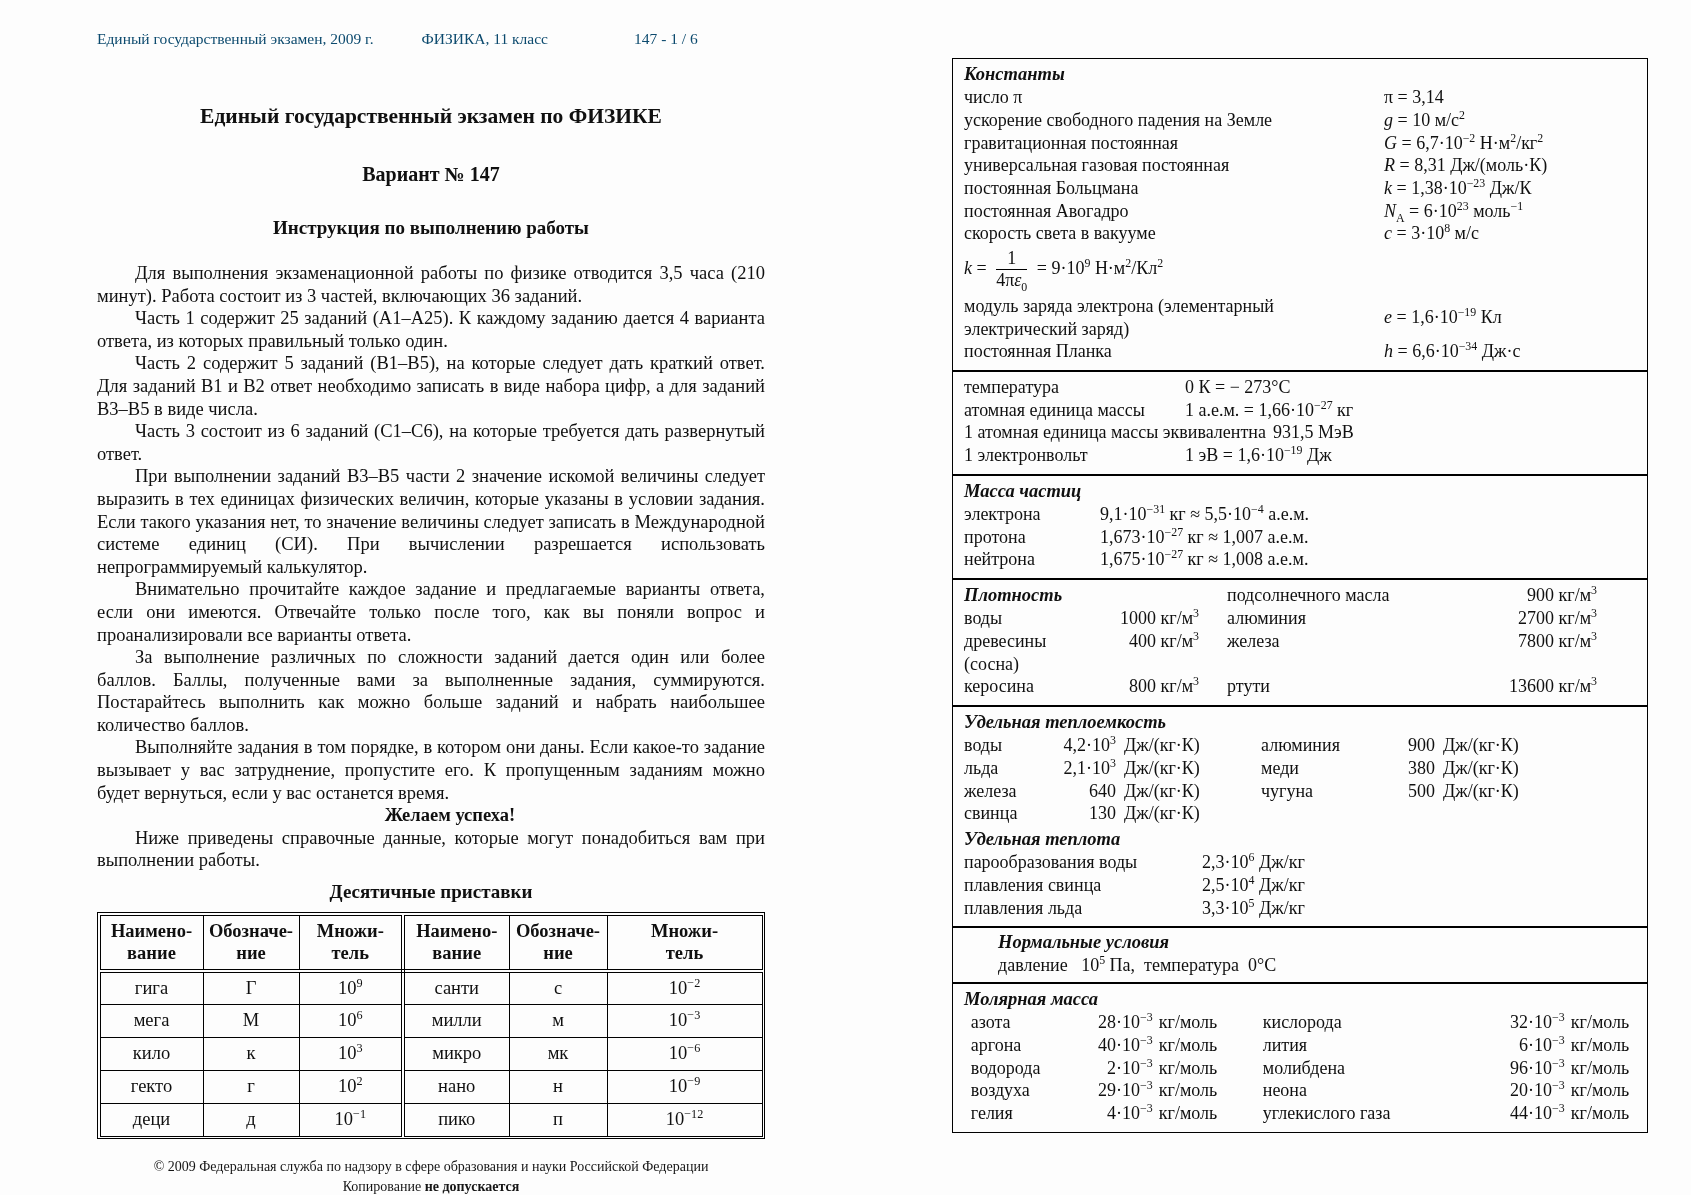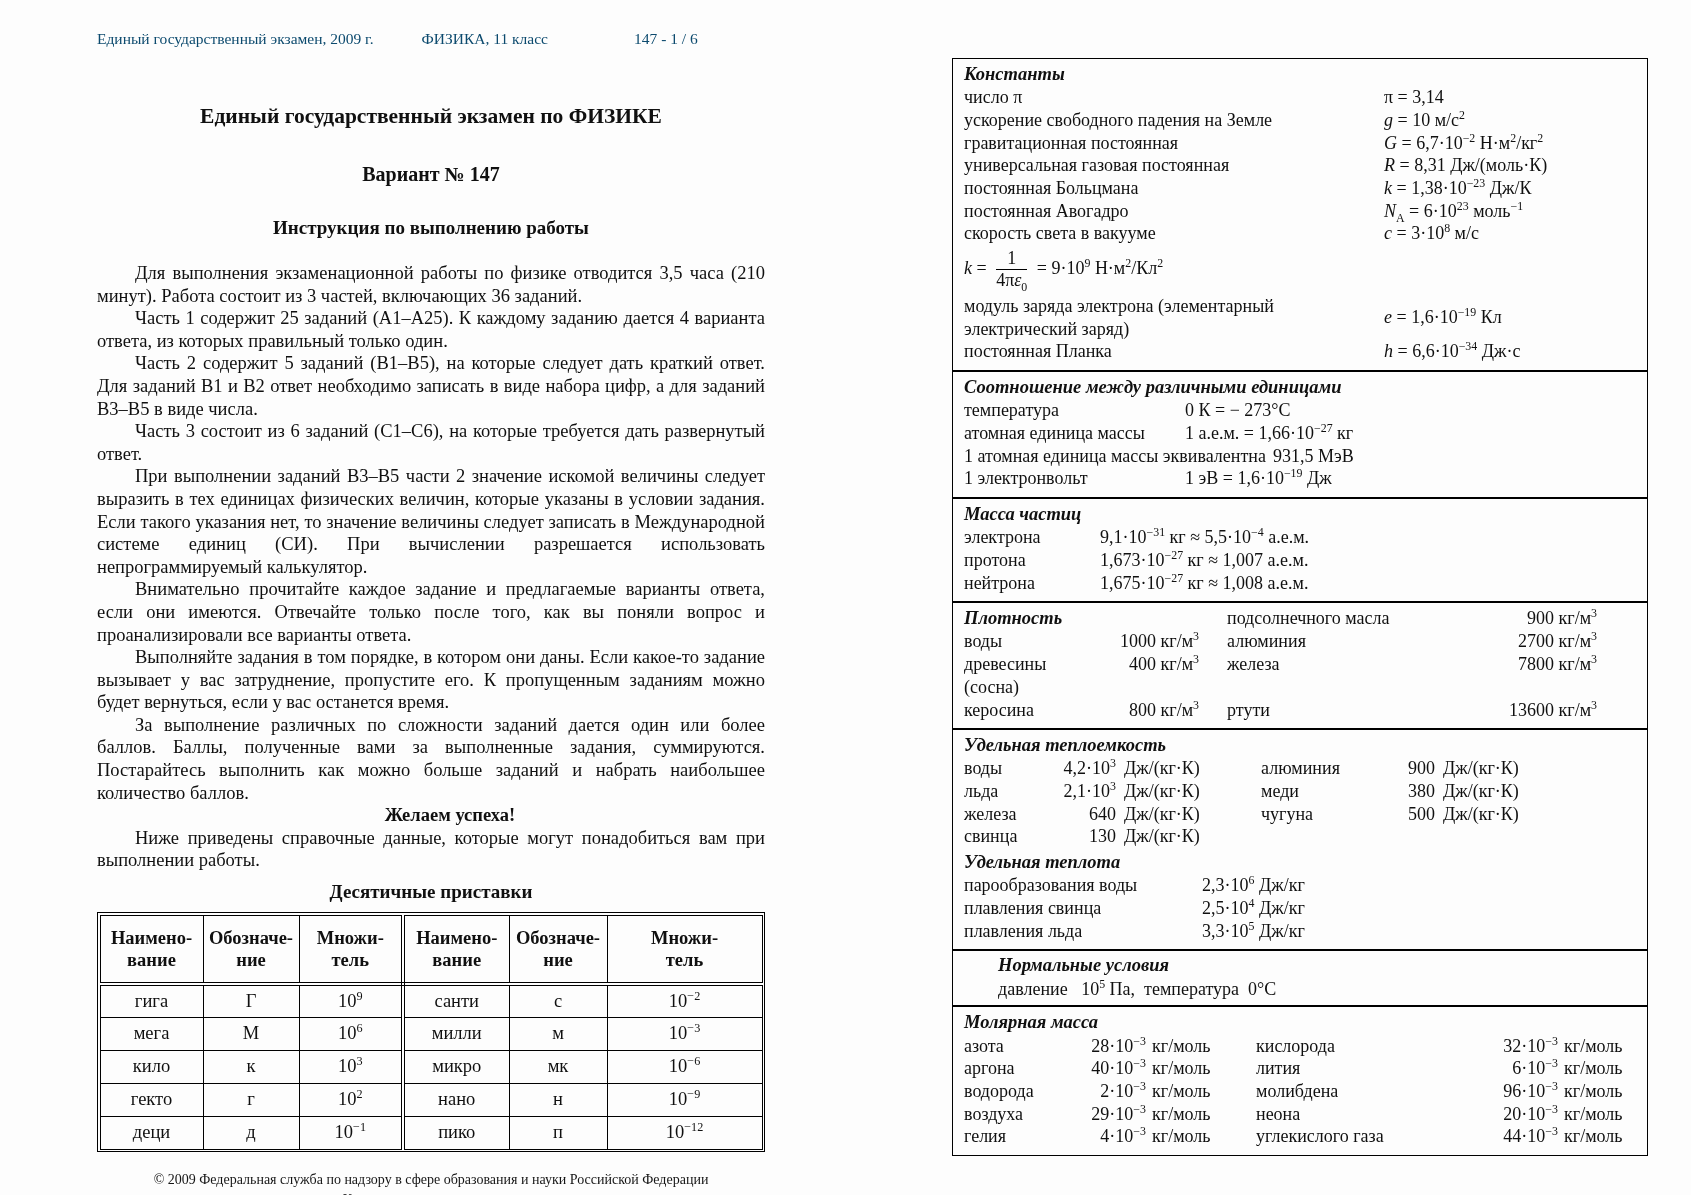--- a/index.html
+++ b/index.html
@@ -26,21 +26,21 @@
   .paras p { margin:0; text-indent:38px; }
   .wish { text-align:center; font-weight:bold; font-size:18.5px; line-height:22.6px; margin:0; }
   .closing { text-indent:46px; }
   .tbl-title { text-align:center; font-weight:bold; font-size:19px; margin-top:9px; }
   .ptable-wrap { border:1.5px solid #000; margin-top:9px; padding:1.5px; }
   .ptable { width:100%; border-collapse:collapse; }
   .ptable th, .ptable td {
     border:1.5px solid #000; text-align:center; vertical-align:middle;
     font-size:18.5px; padding:2px 4px; height:33px;
   }
-  .ptable th { font-weight:bold; white-space:pre-line; height:69px; border-bottom:4px double #000; line-height:1.2; }
+  .ptable th { font-weight:bold; white-space:pre-line; height:56px; border-bottom:4px double #000; line-height:1.2; }
   .ptable th:nth-child(3), .ptable td:nth-child(3) { border-right:4px double #000; }
   .ptable col.c1 { width:103px; } .ptable col.c2 { width:96px; } .ptable col.c3 { width:104px; }
   .ptable col.c4 { width:106px; } .ptable col.c5 { width:98px; }
   .lp-footer { margin-top:18px; text-align:center; font-size:14px; line-height:1.45; color:#151515; }
   .lp-footer b { font-weight:bold; }
 
   
   .right-page { position:absolute; left:952px; top:58px; width:696px; }
   .box {
     border:1.8px solid #000; padding:4px 11px 7px; 
@@ -77,21 +77,21 @@
   .h-n2 { width:44px;  flex:none; text-align:right; }
   .h-u2 { padding-left:8px; }
 
   .latent-h { margin-top:3px; }
   .lrow { display:flex; }
   .llabel { width:238px; flex:none; }
 
   .normal-box { display:flex; align-items:baseline; padding-top:3px; padding-bottom:5px;flex-direction:column; }
   .normal-val { margin-left:34px; }
 
-  .morow { display:flex; }
+  .morow { display:flex;justify-content:center; }
   .mo-l1 { width:100px; flex:none; }
   .mo-n1 { width:82px;  flex:none; text-align:right; }
   .mo-u1 { width:86px;  flex:none; padding-left:6px; }
   .mo-l2 { width:212px; flex:none; margin-left:24px; }
   .mo-n2 { width:90px;  flex:none; text-align:right; }
   .mo-u2 { padding-left:6px; }
 </style>
 </head>
 <body>
 
@@ -108,22 +108,22 @@
     <div class="variant">Вариант № 147</div>
     <div class="instr-title">Инструкция по выполнению работы</div>
 
     <div class="paras">
       <p>Для выполнения экзаменационной работы по физике отводится 3,5 часа (210 минут). Работа состоит из 3 частей, включающих 36 заданий.</p>
       <p>Часть 1 содержит 25 заданий (А1–А25). К каждому заданию дается 4 варианта ответа, из которых правильный только один.</p>
       <p>Часть 2 содержит 5 заданий (В1–В5), на которые следует дать краткий ответ. Для заданий В1 и В2 ответ необходимо записать в виде набора цифр, а для заданий В3–В5 в виде числа.</p>
       <p>Часть 3 состоит из 6 заданий (С1–С6), на которые требуется дать развернутый ответ.</p>
       <p>При выполнении заданий В3–В5 части 2 значение искомой величины следует выразить в тех единицах физических величин, которые указаны в условии задания. Если такого указания нет, то значение величины следует записать в Международной системе единиц (СИ). При вычислении разрешается использовать непрограммируемый калькулятор.</p>
       <p>Внимательно прочитайте каждое задание и предлагаемые варианты ответа, если они имеются. Отвечайте только после того, как вы поняли вопрос и проанализировали все варианты ответа.</p>
+      <p>За выполнение различных по сложности заданий дается один или более баллов. Баллы, полученные вами за выполненные задания, суммируются. Постарайтесь выполнить как можно больше заданий и набрать наибольшее количество баллов.</p>
       <p>Выполняйте задания в том порядке, в котором они даны. Если какое-то задание вызывает у вас затруднение, пропустите его. К пропущенным заданиям можно будет вернуться, если у вас останется время.</p>
-      <p>За выполнение различных по сложности заданий дается один или более баллов. Баллы, полученные вами за выполненные задания, суммируются. Постарайтесь выполнить как можно больше заданий и набрать наибольшее количество баллов.</p>
       <p class="wish">Желаем успеха!</p>
       <p class="closing">Ниже приведены справочные данные, которые могут понадобиться вам при выполнении работы.</p>
     </div>
 
     <div class="tbl-title">Десятичные приставки</div>
 
     <div class="ptable-wrap">
       <table class="ptable">
         <colgroup>
             <col class="c1">
@@ -242,21 +242,20 @@
 электрический заряд)</span>
         <span class="cval"><span class="var">e</span> = 1,6·10<sup>−19</sup> Кл</span>
       </div>
       <div class="crow">
         <span class="clabel">постоянная Планка</span>
         <span class="cval"><span class="var">h</span> = 6,6·10<sup>−34</sup> Дж·с</span>
       </div>
     </section>
 
     <section class="box">
-      <div class="sec-h">Соотношение между различными единицами</div>
       <div class="urow">
         <span class="ulabel">температура</span>
         <span>0 К = − 273°С</span>
       </div>
       <div class="urow">
         <span class="ulabel">атомная единица массы</span>
         <span>1 а.е.м. = 1,66·10<sup>−27</sup> кг</span>
       </div>
       <div class="urow">
         <span class="ulabel">1 атомная единица массы эквивалентна</span>

